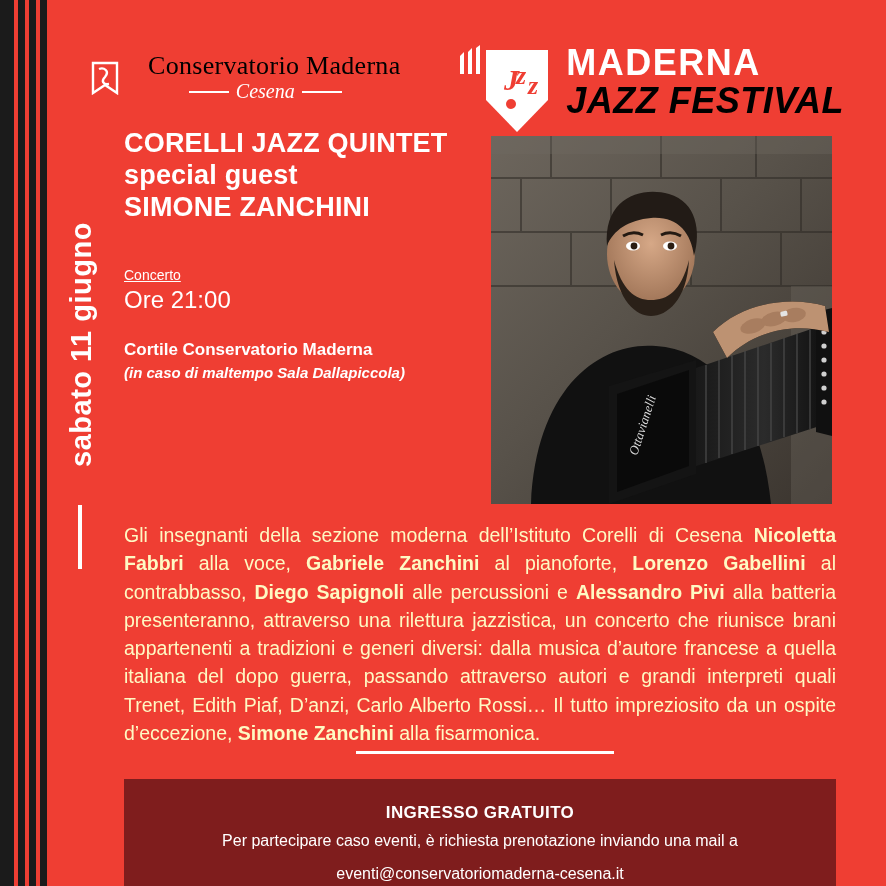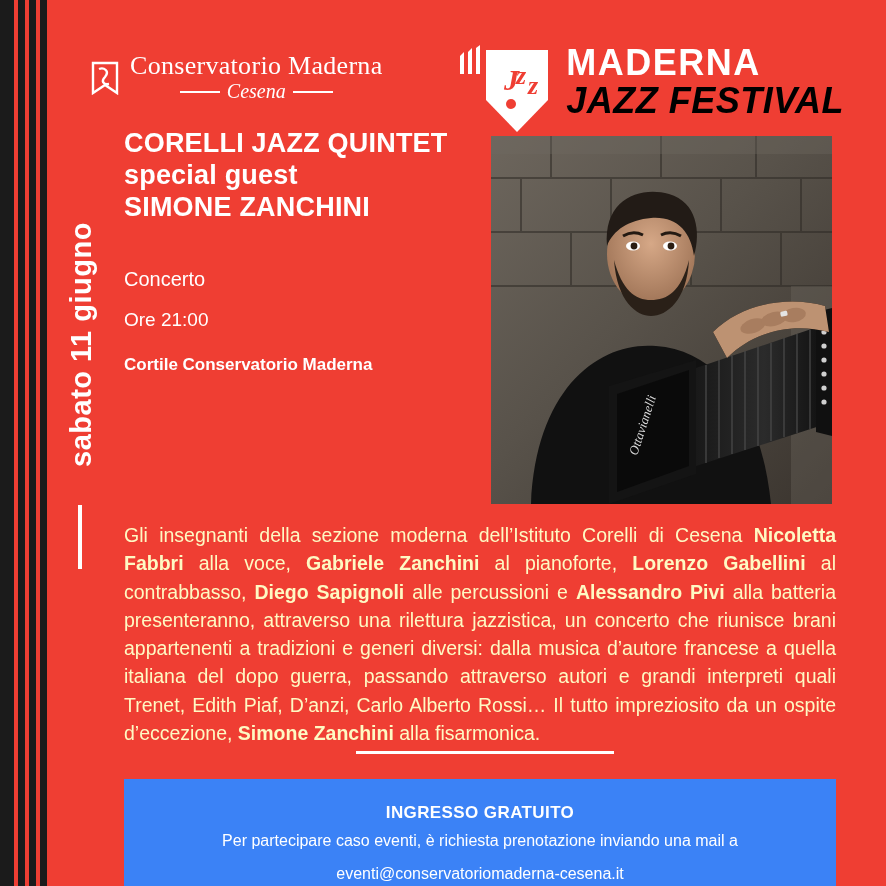--- a/index.html
+++ b/index.html
@@ -92,25 +92,26 @@
     width: 30px; height: 34px;
     position: relative;
   }
   .cons-mark svg { display: block; }
   .cons-text {
     display: flex;
     flex-direction: column;
     align-items: center;
   }
   .cons-name {
-    color: #ffffff;
+    color: #000000;
     font-family: "Liberation Serif", serif;
     font-size: 26px;
     letter-spacing: 0.3px;
     line-height: 1.05;
+    margin-left: 18px;
   }
   .cons-city-row {
     display: flex;
     align-items: center;
     gap: 7px;
     margin-top: 1px;
   }
   .cons-rule {
     width: 40px; height: 2px; background: #ffffff;
   }
@@ -170,27 +171,27 @@
   .event-title {
     font-size: 27px;
     font-weight: bold;
     line-height: 1.18;
     letter-spacing: 0.2px;
     margin: 0;
   }
   .event-title .l2 { }
   .event-kind {
     margin-top: 42px;
-    font-size: 20px;
+    font-size: 14px;
     line-height: 1.35;
+    text-decoration: underline;
   }
   .event-time {
-    font-size: 19px;
+    font-size: 24px;
     line-height: 1.35;
-    margin-top: 14px;
   }
   .event-venue {
     margin-top: 22px;
     font-size: 17px;
     font-weight: bold;
     line-height: 1.3;
   }
   .event-venue-note {
     font-size: 15px;
     font-style: italic;
@@ -233,21 +234,21 @@
     background: #ffffff;
   }
 
   
   .footer {
     position: absolute;
     left: 12px;
     top: 779px;
     width: 712px;
     height: 107px;
-    background: #3b82f6;
+    background: #7f1d1d;
     color: #ffffff;
     text-align: center;
     padding-top: 24px;
     box-sizing: border-box;
   }
   .footer-title {
     font-size: 17px;
     font-weight: bold;
     letter-spacing: 0.4px;
   }
@@ -326,20 +327,21 @@
 
   <div class="event">
     <h1 class="event-title">
       <span>CORELLI JAZZ QUINTET</span><br>
       <span class="l2">special guest</span><br>
       <span>SIMONE ZANCHINI</span>
     </h1>
     <div class="event-kind">Concerto</div>
     <div class="event-time">Ore 21:00</div>
     <div class="event-venue">Cortile Conservatorio Maderna</div>
+    <div class="event-venue-note">(in caso di maltempo Sala Dallapiccola)</div>
   </div>
 
   <div class="photo">
     <svg width="341" height="368" viewBox="0 0 341 368">
       <defs>
         <linearGradient id="wall" x1="0" y1="0" x2="1" y2="1">
           <stop offset="0%" stop-color="#6d665d"></stop>
           <stop offset="45%" stop-color="#58524a"></stop>
           <stop offset="100%" stop-color="#3a342e"></stop>
         </linearGradient>

